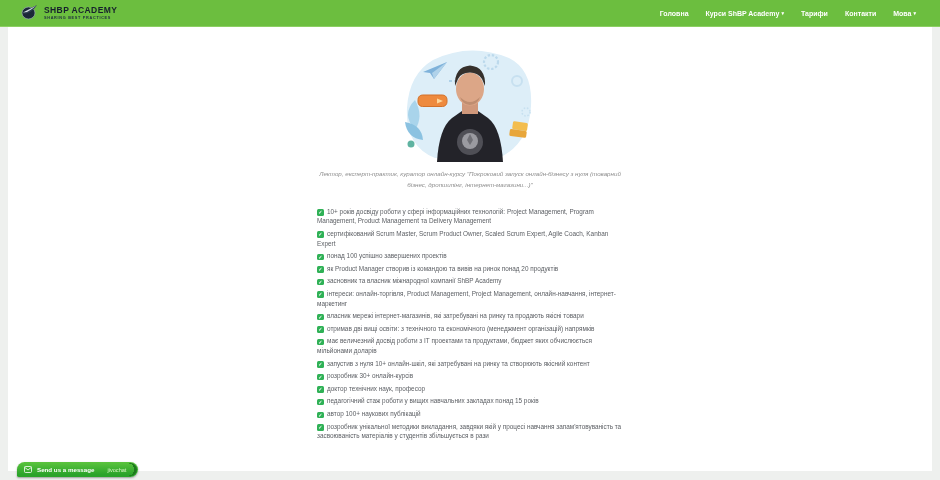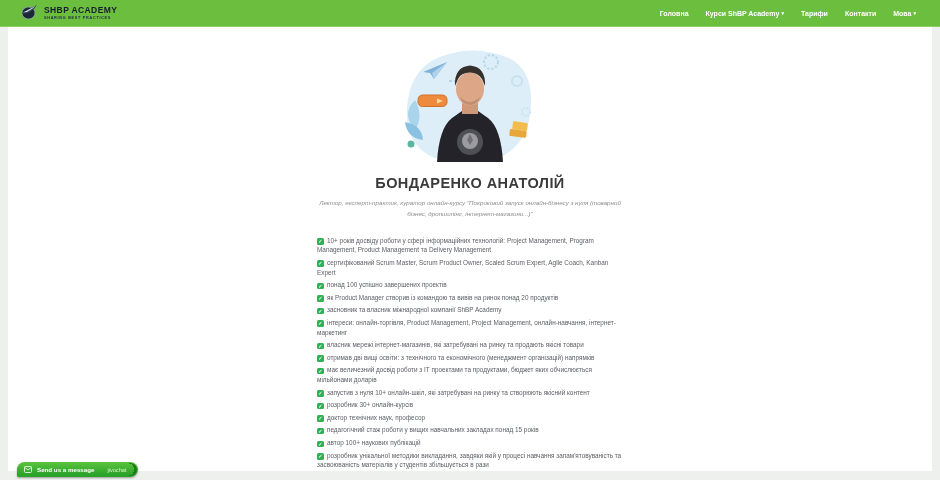--- a/index.html
+++ b/index.html
@@ -168,21 +168,20 @@
           <path d="M64 38 Q63 19 79 17.5 Q95 19 94 38 L91 31 Q87 24.5 79 24.5 Q70 24.5 67 31 Z" fill="#35302c"></path>
           <path d="M69 49 Q79 59 89 49 Q87 56 79 57 Q71 56 69 49 Z" fill="#9c6e55" opacity="0.45"></path>
 
           <circle cx="79" cy="94" r="13" fill="#86868e" opacity="0.45"></circle>
           <circle cx="79" cy="93" r="8" fill="#cfcfd4" opacity="0.6"></circle>
           <path d="M79 86 l3 6 -3 5 -3 -5 z" fill="#55555c" opacity="0.6"></path>
         </g>
       </svg>
     </div>
 
-    <h1 class="page-title">БОНДАРЕНКО АНАТОЛІЙ</h1>
 
     <p class="subtitle">Лектор, експерт-практик, куратор онлайн-курсу "Покроковий запуск онлайн-бізнесу з нуля (товарний бізнес, дропшипінг, інтернет-магазини...)"</p>
 
     <div class="achievements">
 
         <div class="achievement">
           <span class="check-icon">✓</span><span>10+ років досвіду роботи у сфері інформаційних технологій: Project Management, Program Management, Product Management та Delivery Management</span>
         </div>
 
         <div class="achievement">

